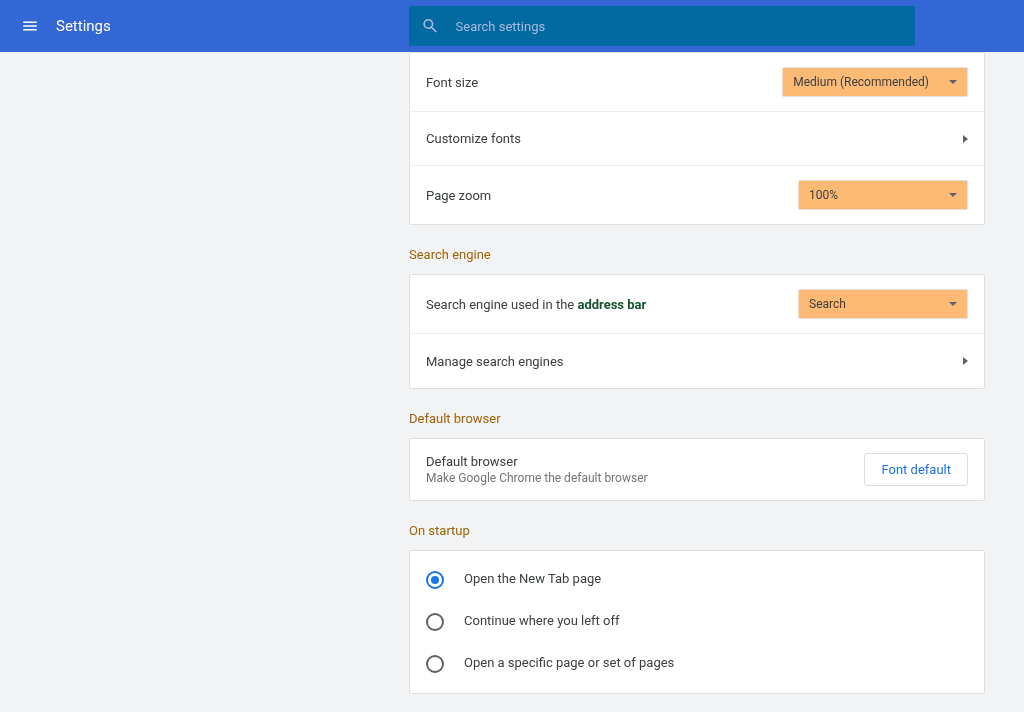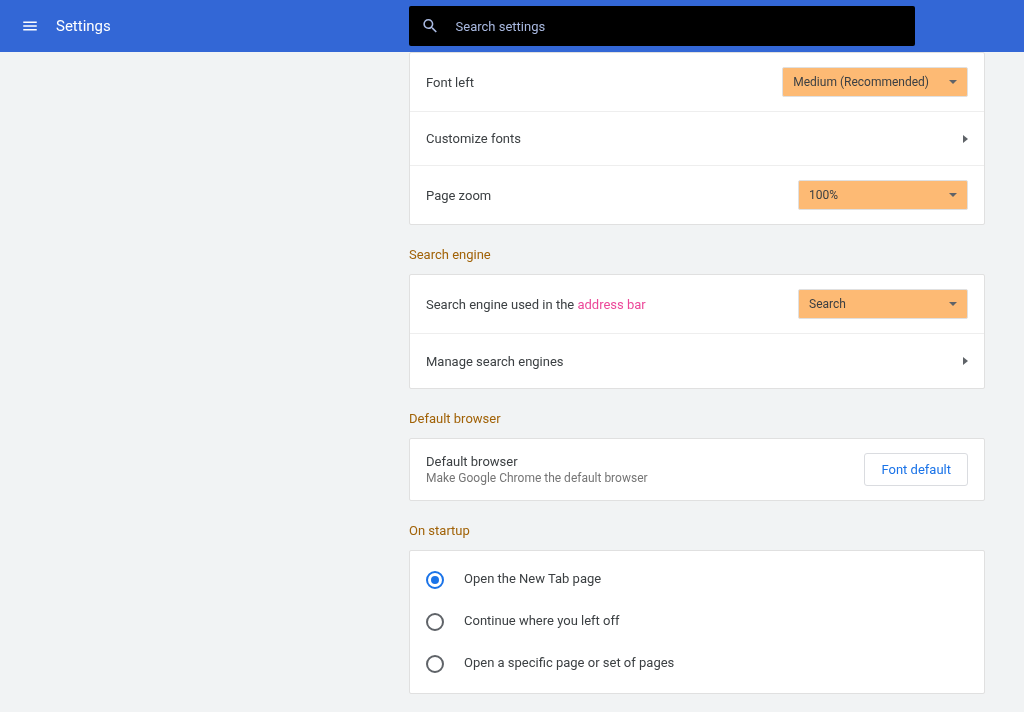--- a/index.html
+++ b/index.html
@@ -23,21 +23,21 @@
       color: #fff;
       font-size: 15px;
       margin-left: 10px;
       font-weight: 400;
     }
     .search-container {
       position: absolute;
       left: 409px;
       width: 506px;
       height: 40px;
-      background: #000000;
+      background: #0369a1;
       border-radius: 2px;
       display: flex;
       align-items: center;
       padding: 0 12px;
       justify-content: flex-end;
     }
     .search-icon { fill: #a9b9e0; width: 20px; height: 20px; }
     .search-input {
       background: transparent;
       border: none;
@@ -78,21 +78,21 @@
     .row:last-child { border-bottom: none; }
     .row-label {
       color: #3c4043;
       font-size: 13px;
     }
     .row-sublabel {
       color: #757575;
       font-size: 12px;
       margin-top: 2px;
     }
-    .link { color: #ec4899; }
+    .link { color: #14532d; font-weight: bold; }
     
     .select {
       background: #fdba74;
       border: 1px solid #e0e0e0;
       border-radius: 2px;
       padding: 7px 10px;
       font-size: 12px;
       color: #3c4043;
       display: flex;
       align-items: center;
@@ -167,21 +167,21 @@
         <path d="M15.5 14h-.79l-.28-.27A6.471 6.471 0 0016 9.5 6.5 6.5 0 109.5 16c1.61 0 3.09-.59 4.23-1.57l.27.28v.79l5 4.99L20.49 19l-4.99-5zm-6 0C7.01 14 5 11.99 5 9.5S7.01 5 9.5 5 14 7.01 14 9.5 11.99 14 9.5 14z"></path>
       </svg>
     <input class="search-input" placeholder="Search settings" style="">
   </div>
 </div>
 
 <div class="content">
 
   <div class="card">
     <div class="row">
-      <span class="row-label">Font left</span>
+      <span class="row-label">Font size</span>
       <div class="select">
         <span>Medium (Recommended)</span>
         <span class="arrow-down"></span>
       </div>
     </div>
     <div class="row">
       <span class="row-label">Customize fonts</span>
       <span class="chevron"></span>
     </div>
     <div class="row">

